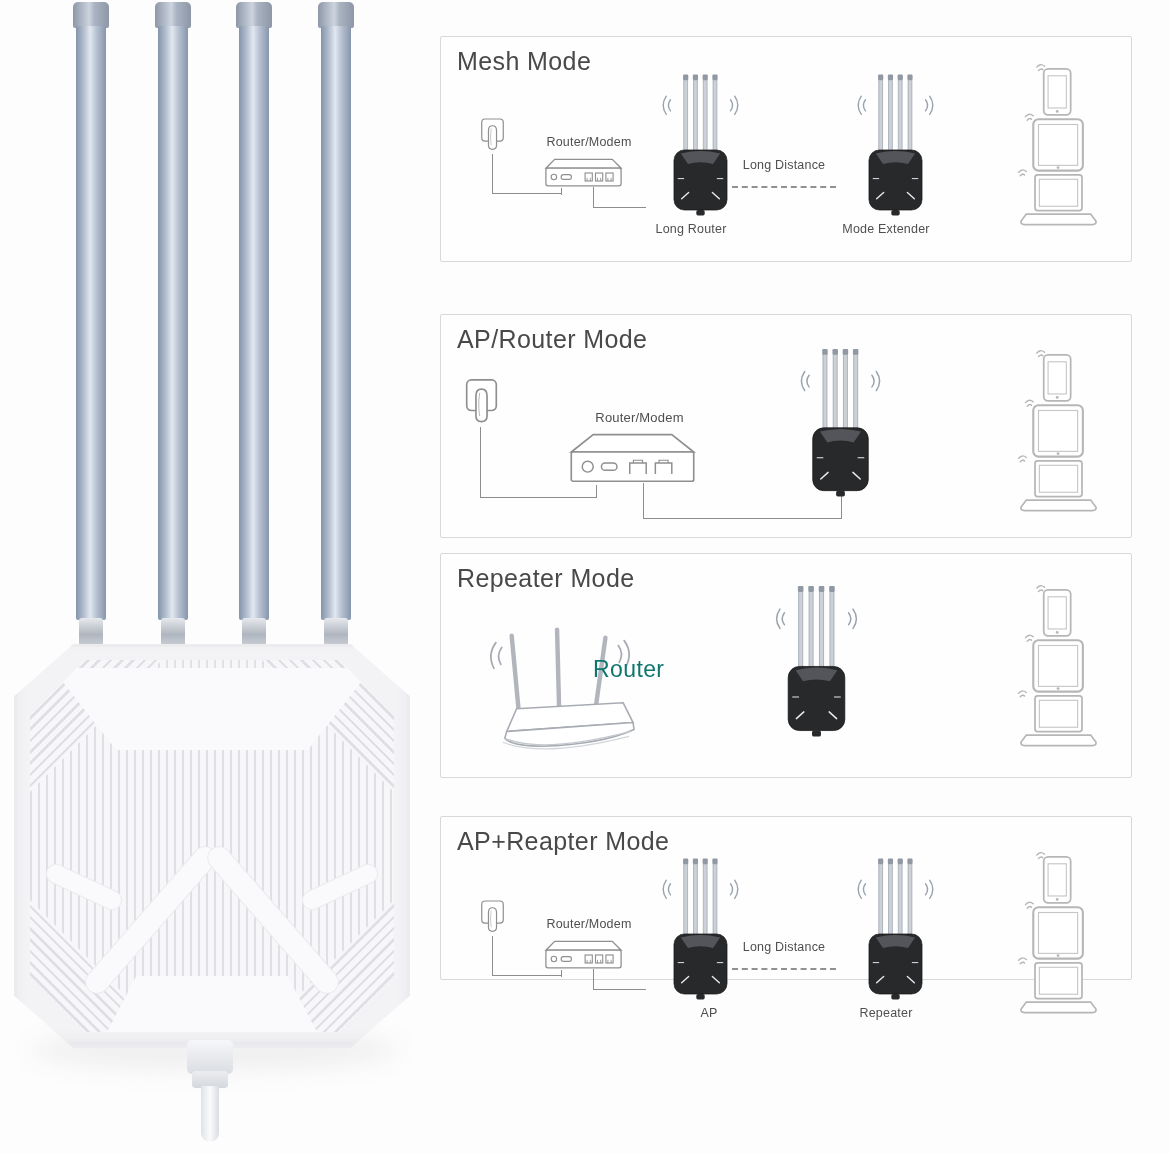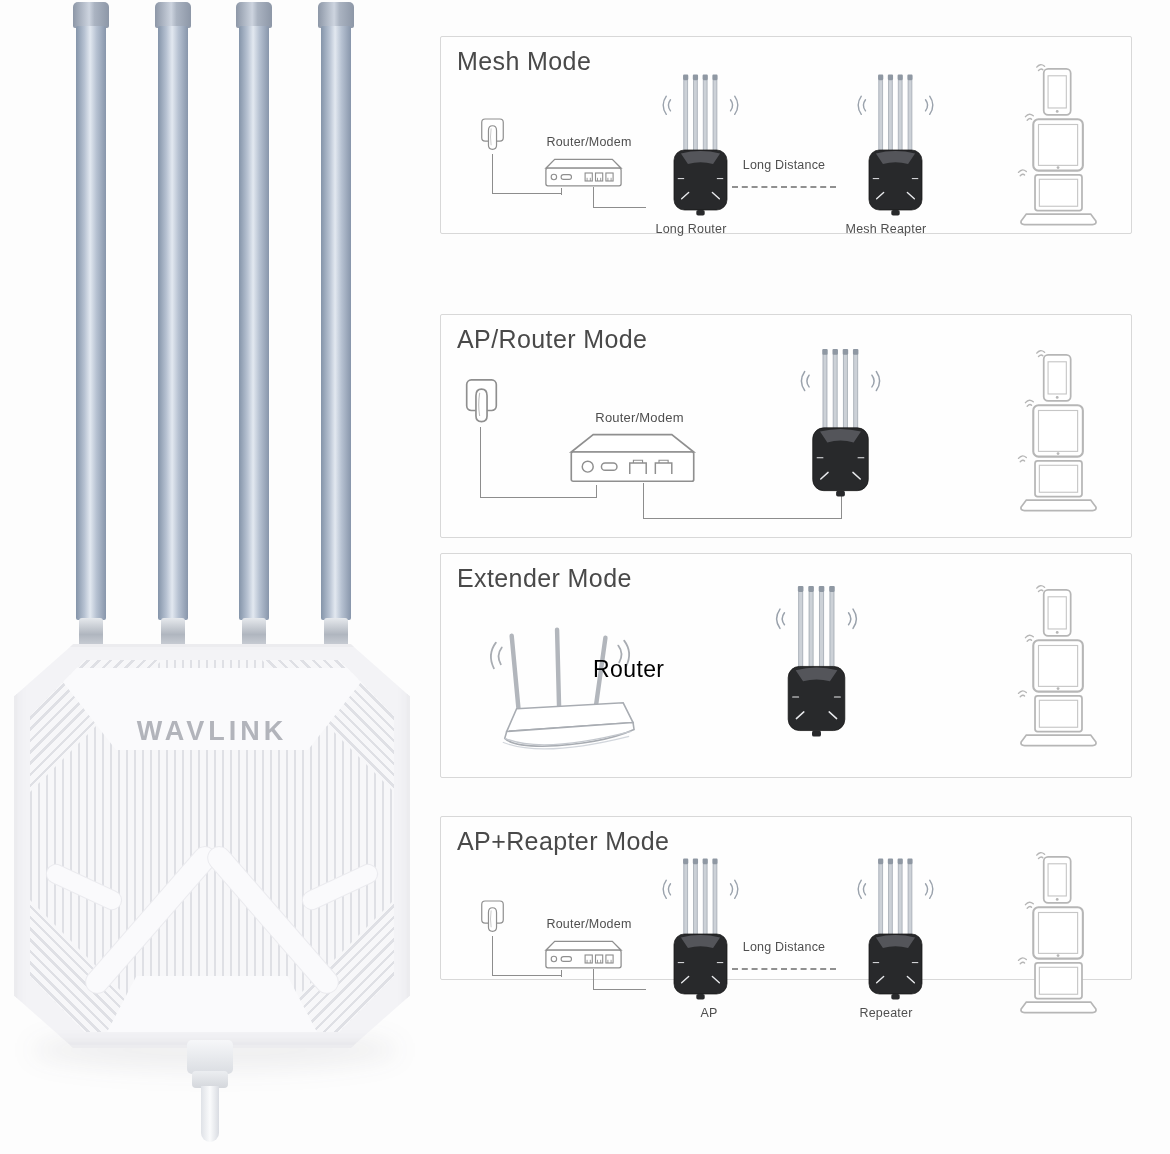--- a/index.html
+++ b/index.html
@@ -44,21 +44,21 @@
           background:linear-gradient(180deg,#eceef1,#d4d7dc); }
   .cable  { position:absolute; left:201px; top:1086px; width:18px; height:56px; border-radius:0 0 9px 9px;
           background:linear-gradient(90deg,#dfe2e7,#fafbfc 50%,#d9dce2); }
   .shadow { position:absolute; left:30px; top:1030px; width:370px; height:40px; background:rgba(60,60,70,.07);
           border-radius:50%; filter:blur(12px); }
 
   
   .panel { position:absolute; left:440px; width:692px; background:#fefefe; border:1.6px solid #d8d8d8; border-radius:2px; }
   .p-title { position:absolute; left:16px; top:10px; font-size:25px; color:#494949; letter-spacing:.4px; }
   .lbl { position:absolute; font-size:12.5px; color:#4f4f4f; text-align:center; letter-spacing:.2px; }
-  .lbl-lg { position:absolute; font-size:23px; color:#000000; letter-spacing:.4px; }
+  .lbl-lg { position:absolute; font-size:23px; color:#0f766e; letter-spacing:.4px; }
   .conn  { position:absolute; border-left:1.5px solid #8d8d8d; border-bottom:1.5px solid #8d8d8d; }
   .vstub { position:absolute; border-left:1.5px solid #8d8d8d; }
   .dash  { position:absolute; border-top:2px dashed #909090; }
   .icon  { position:absolute; }
 </style>
 </head>
 <body>
 
 <svg width="0" height="0" style="position:absolute" aria-hidden="true">
   <defs>
@@ -204,51 +204,50 @@
         <div class="corner c-tl"></div>
         <div class="corner c-tr"></div>
         <div class="corner c-bl"></div>
         <div class="corner c-br"></div>
         <div class="smooth-top"></div>
         <div class="xbar" style="left:28px;top:249px;width:186px;transform:rotate(-49deg);"></div>
         <div class="xbar" style="left:150px;top:249px;width:186px;transform:rotate(49deg);"></div>
         <div class="xbar" style="left:14px;top:218px;width:80px;height:18px;transform:rotate(25deg);"></div>
         <div class="xbar" style="left:270px;top:218px;width:80px;height:18px;transform:rotate(-25deg);"></div>
         <div class="smooth-bottom"></div>
-        <div class="logo">WAVLINK</div>
       </div>
     </div>
 
     <div class="gland1"></div>
     <div class="gland2"></div>
     <div class="cable"></div>
   </div>
 
-  <div class="panel" style="top:36px;height:198px;">
+  <div class="panel" style="top:36px;height:226px;">
     <div class="p-title">Mesh Mode</div>
     <svg class="icon" style="left:38px;top:80px;" width="27" height="39">
         <use href="#sym-plug"></use>
       </svg>
     <div class="conn" style="left:51px;top:117px;width:69px;height:40px;"></div>
     <div class="vstub" style="left:120px;top:151px;height:7px;"></div>
     <div class="lbl" style="left:92px;top:98px;width:112px;">Router/Modem</div>
     <svg class="icon" style="left:102px;top:120px;" width="81" height="32">
         <use href="#sym-modem"></use>
       </svg>
     <div class="conn" style="left:152px;top:150px;width:53px;height:21px;"></div>
     <svg class="icon" style="left:214px;top:32px;" width="91" height="148">
         <use href="#sym-ap"></use>
       </svg>
     <div class="lbl" style="left:196px;top:185px;width:108px;">Long Router</div>
     <div class="lbl" style="left:288px;top:121px;width:110px;">Long Distance</div>
     <div class="dash" style="left:291px;top:149px;width:104px;"></div>
     <svg class="icon" style="left:409px;top:32px;" width="91" height="148">
         <use href="#sym-ap"></use>
       </svg>
-    <div class="lbl" style="left:391px;top:185px;width:108px;">Mesh Reapter</div>
+    <div class="lbl" style="left:391px;top:185px;width:108px;">Mode Extender</div>
     <svg class="icon" style="left:574px;top:24px;" width="87" height="167">
         <use href="#sym-clients"></use>
       </svg>
   </div>
 
   <div class="panel" style="top:303px;height:224px;margin-top:11px;">
     <div class="p-title">AP/Router Mode</div>
     <svg class="icon" style="left:22px;top:62px;" width="37" height="54">
         <use href="#sym-plug"></use>
       </svg>
@@ -262,21 +261,21 @@
     <div class="vstub" style="left:400px;top:180px;height:24px;"></div>
     <svg class="icon" style="left:352px;top:28px;" width="95" height="155">
         <use href="#sym-ap"></use>
       </svg>
     <svg class="icon" style="left:574px;top:32px;" width="87" height="167">
         <use href="#sym-clients"></use>
       </svg>
   </div>
 
   <div class="panel" style="top:553px;height:225px;">
-    <div class="p-title">Extender Mode</div>
+    <div class="p-title">Repeater Mode</div>
     <svg class="icon" style="left:42px;top:60px;" width="158" height="150">
         <use href="#sym-home-router"></use>
       </svg>
     <div class="lbl-lg" style="left:152px;top:102px;">Router</div>
     <svg class="icon" style="left:327px;top:26px;" width="97" height="158">
         <use href="#sym-ap"></use>
       </svg>
     <svg class="icon" style="left:574px;top:28px;" width="87" height="167">
         <use href="#sym-clients"></use>
       </svg>

